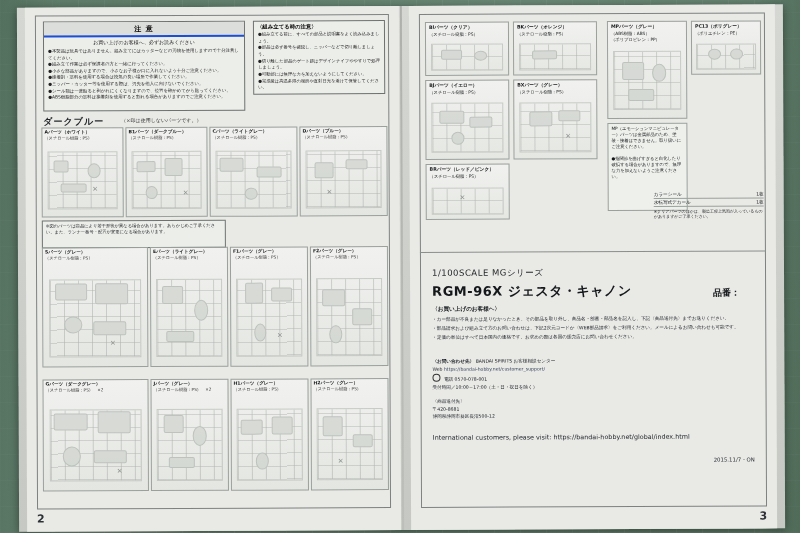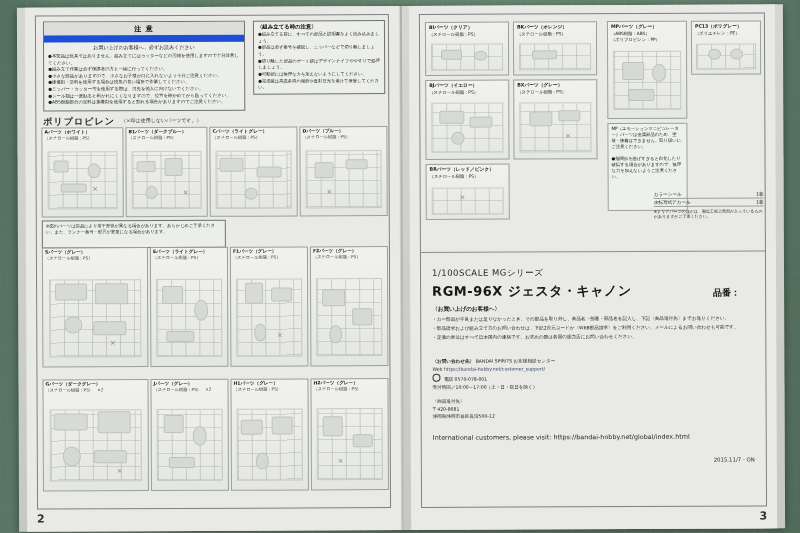--- a/index.html
+++ b/index.html
@@ -56,21 +56,21 @@
   .pagenum.l{left:10px;}
   .pagenum.r{right:10px;}
 
   
   .caution-box{
     position:absolute;left:18px;top:14px;width:200px;height:88px;
     border:1px solid #6d7270;background:#eceeea;
   }
   .caution-head{
     text-align:center;font-size:7px;font-weight:bold;padding:2px 0 1px;
-    border-bottom:7px solid #1d4ed8;background:#dcdedb;letter-spacing:1px;
+    border-bottom:2px solid #1d4ed8;background:#dcdedb;letter-spacing:1px;
   }
   .caution-sub{font-size:5px;text-align:center;padding:2px 2px 1px;color:#222;}
   .caution-list{margin:0;padding:2px 4px;list-style:none;}
   .caution-list li{font-size:4.4px;line-height:1.5;color:#222;}
 
   .assy-box{
     position:absolute;left:228px;top:14px;width:130px;height:72px;
     border:1px solid #6d7270;background:#eceeea;
   }
   .assy-head{font-size:5.4px;font-weight:bold;padding:2px 3px 1px;}
@@ -188,21 +188,21 @@
       <div class="assy-head">〈組み立てる時の注意〉</div>
       <ul class="assy-list">
         <li>●組み立てる前に、すべての部品と説明書をよく読み込みましょう。</li>
         <li>●部品は必ず番号を確認し、ニッパーなどで切り離しましょう。</li>
         <li>●切り離した部品のゲート跡はデザインナイフややすりで処理しましょう。</li>
         <li>●可動部には無理な力を加えないようにしてください。</li>
         <li>●完成後は高温多湿の場所や直射日光を避けて保管してください。</li>
       </ul>
     </div>
 
-    <div class="partslist-title">ポリプロピレン</div>
+    <div class="partslist-title">ダークブルー</div>
     <div class="partslist-note">（×印は使用しないパーツです。）</div>
 
     <div class="sprue" style="position:absolute;left:16px;top:120px;width:80px;height:88px;">
       <div class="cap">
         <b>Aパーツ（ホワイト）</b><br>
         <span class="mat-line">（スチロール樹脂：PS）</span>
       </div>
       <div class="runner">
         <div class="frame"></div>
         <div class="blob" style="left:14%;top:36%;width:16%;height:12%;"></div>

